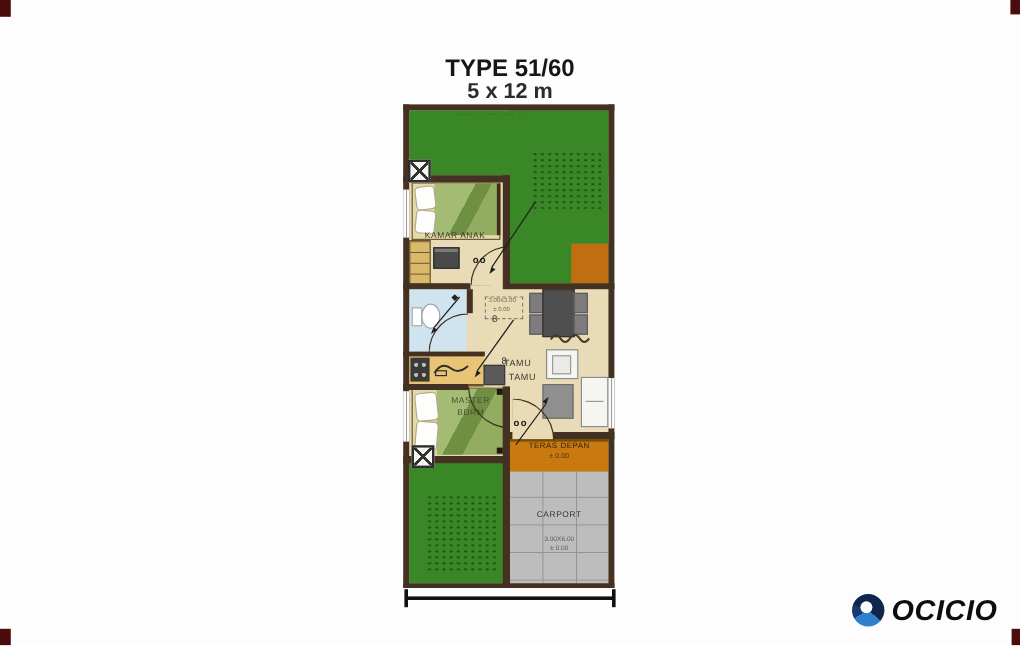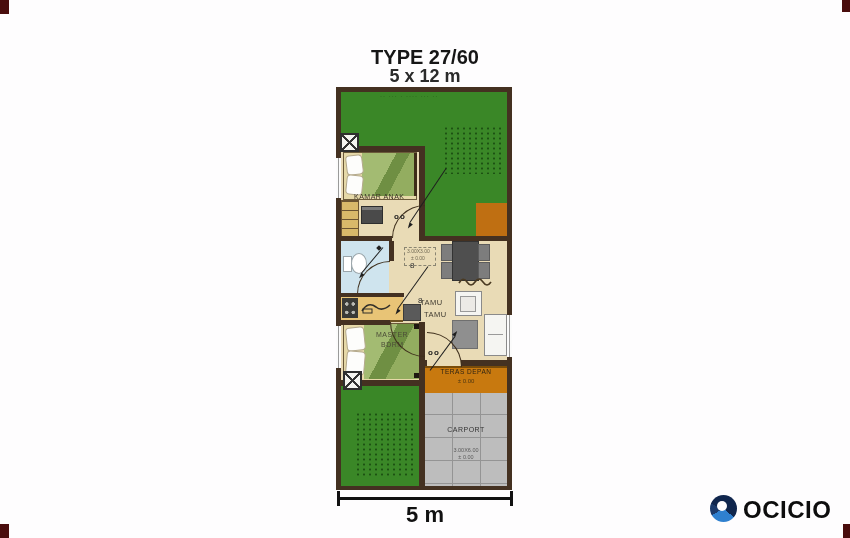--- a/index.html
+++ b/index.html
@@ -29,21 +29,21 @@
 </head>
 <body>
 
 <div class="screen">
 
   <div class="abs" style="left:0;top:0;width:9px;height:14px;background:#4a0d0d;"></div>
   <div class="abs" style="left:842px;top:0;width:8px;height:12px;background:#4a0d0d;"></div>
   <div class="abs" style="left:0;top:524px;width:9px;height:14px;background:#4a0d0d;"></div>
   <div class="abs" style="left:843px;top:524px;width:7px;height:14px;background:#4a0d0d;"></div>
 
-  <div class="txt center" style="left:275px;top:46px;width:300px;font-weight:700;font-size:20px;color:#161616;">TYPE 27/60</div>
+  <div class="txt center" style="left:275px;top:46px;width:300px;font-weight:700;font-size:20px;color:#161616;">TYPE 51/60</div>
   <div class="txt center" style="left:275px;top:66px;width:300px;font-weight:700;font-size:18px;color:#2b2b2b;">5 x 12 m</div>
 
   <div class="abs" style="left:0;top:0;width:850px;height:538px;">
 
     <div class="abs" style="left:341px;top:92px;width:166px;height:394px;background:#e9dbb6;"></div>
 
     <div class="abs" style="left:341px;top:92px;width:166px;height:54px;background:#3a8727;"></div>
     <div class="abs" style="left:425px;top:92px;width:82px;height:144px;background:#3a8727;"></div>
     <div class="abs" style="left:341px;top:385px;width:79px;height:101px;background:#3a8727;"></div>
     <div class="txt blur" style="left:380px;top:93px;font-size:6px;letter-spacing:1px;color:rgba(12,40,6,.8);">·· ··· · ···· ··· ··</div>
@@ -147,22 +147,21 @@
 
     <div class="arrow" style="left:446px;top:168px;width:65px;transform:rotate(123.7deg);"></div>
     <div class="arrow" style="left:383px;top:247px;width:33px;transform:rotate(130deg);"></div>
     <div class="arrow" style="left:428px;top:266px;width:52px;transform:rotate(125.5deg);"></div>
     <div class="arrow" style="left:430px;top:370px;width:42px;transform:rotate(-53.7deg);"></div>
   </div>
 
   <div class="abs" style="left:338px;top:497px;width:174px;height:3px;background:#111;"></div>
   <div class="abs" style="left:337px;top:491px;width:3px;height:15px;background:#111;"></div>
   <div class="abs" style="left:510px;top:491px;width:3px;height:15px;background:#111;"></div>
-  <div class="txt center" style="left:350px;top:502px;width:150px;font-size:22px;font-weight:700;color:#111;">5 m</div>
 
-  <div class="abs" style="left:710px;top:494px;width:130px;height:30px;">
+  <div class="abs" style="left:710px;top:494px;width:130px;height:30px;font-style:italic;">
     <div class="abs" style="left:0;top:1px;width:27px;height:27px;border-radius:50%;background:conic-gradient(from 130deg,#2f80cf 0 110deg,#1b3a6b 110deg 160deg,#10264d 160deg 360deg);">
       <div class="abs" style="left:7px;top:6px;width:10px;height:10px;border-radius:50%;background:#fefdfe;"></div>
     </div>
     <div class="txt" style="left:33px;top:2px;font-size:24px;font-weight:700;letter-spacing:.5px;color:#0d0d0d;">OCICIO</div>
   </div>
 
 </div>
 
 </body></html>

